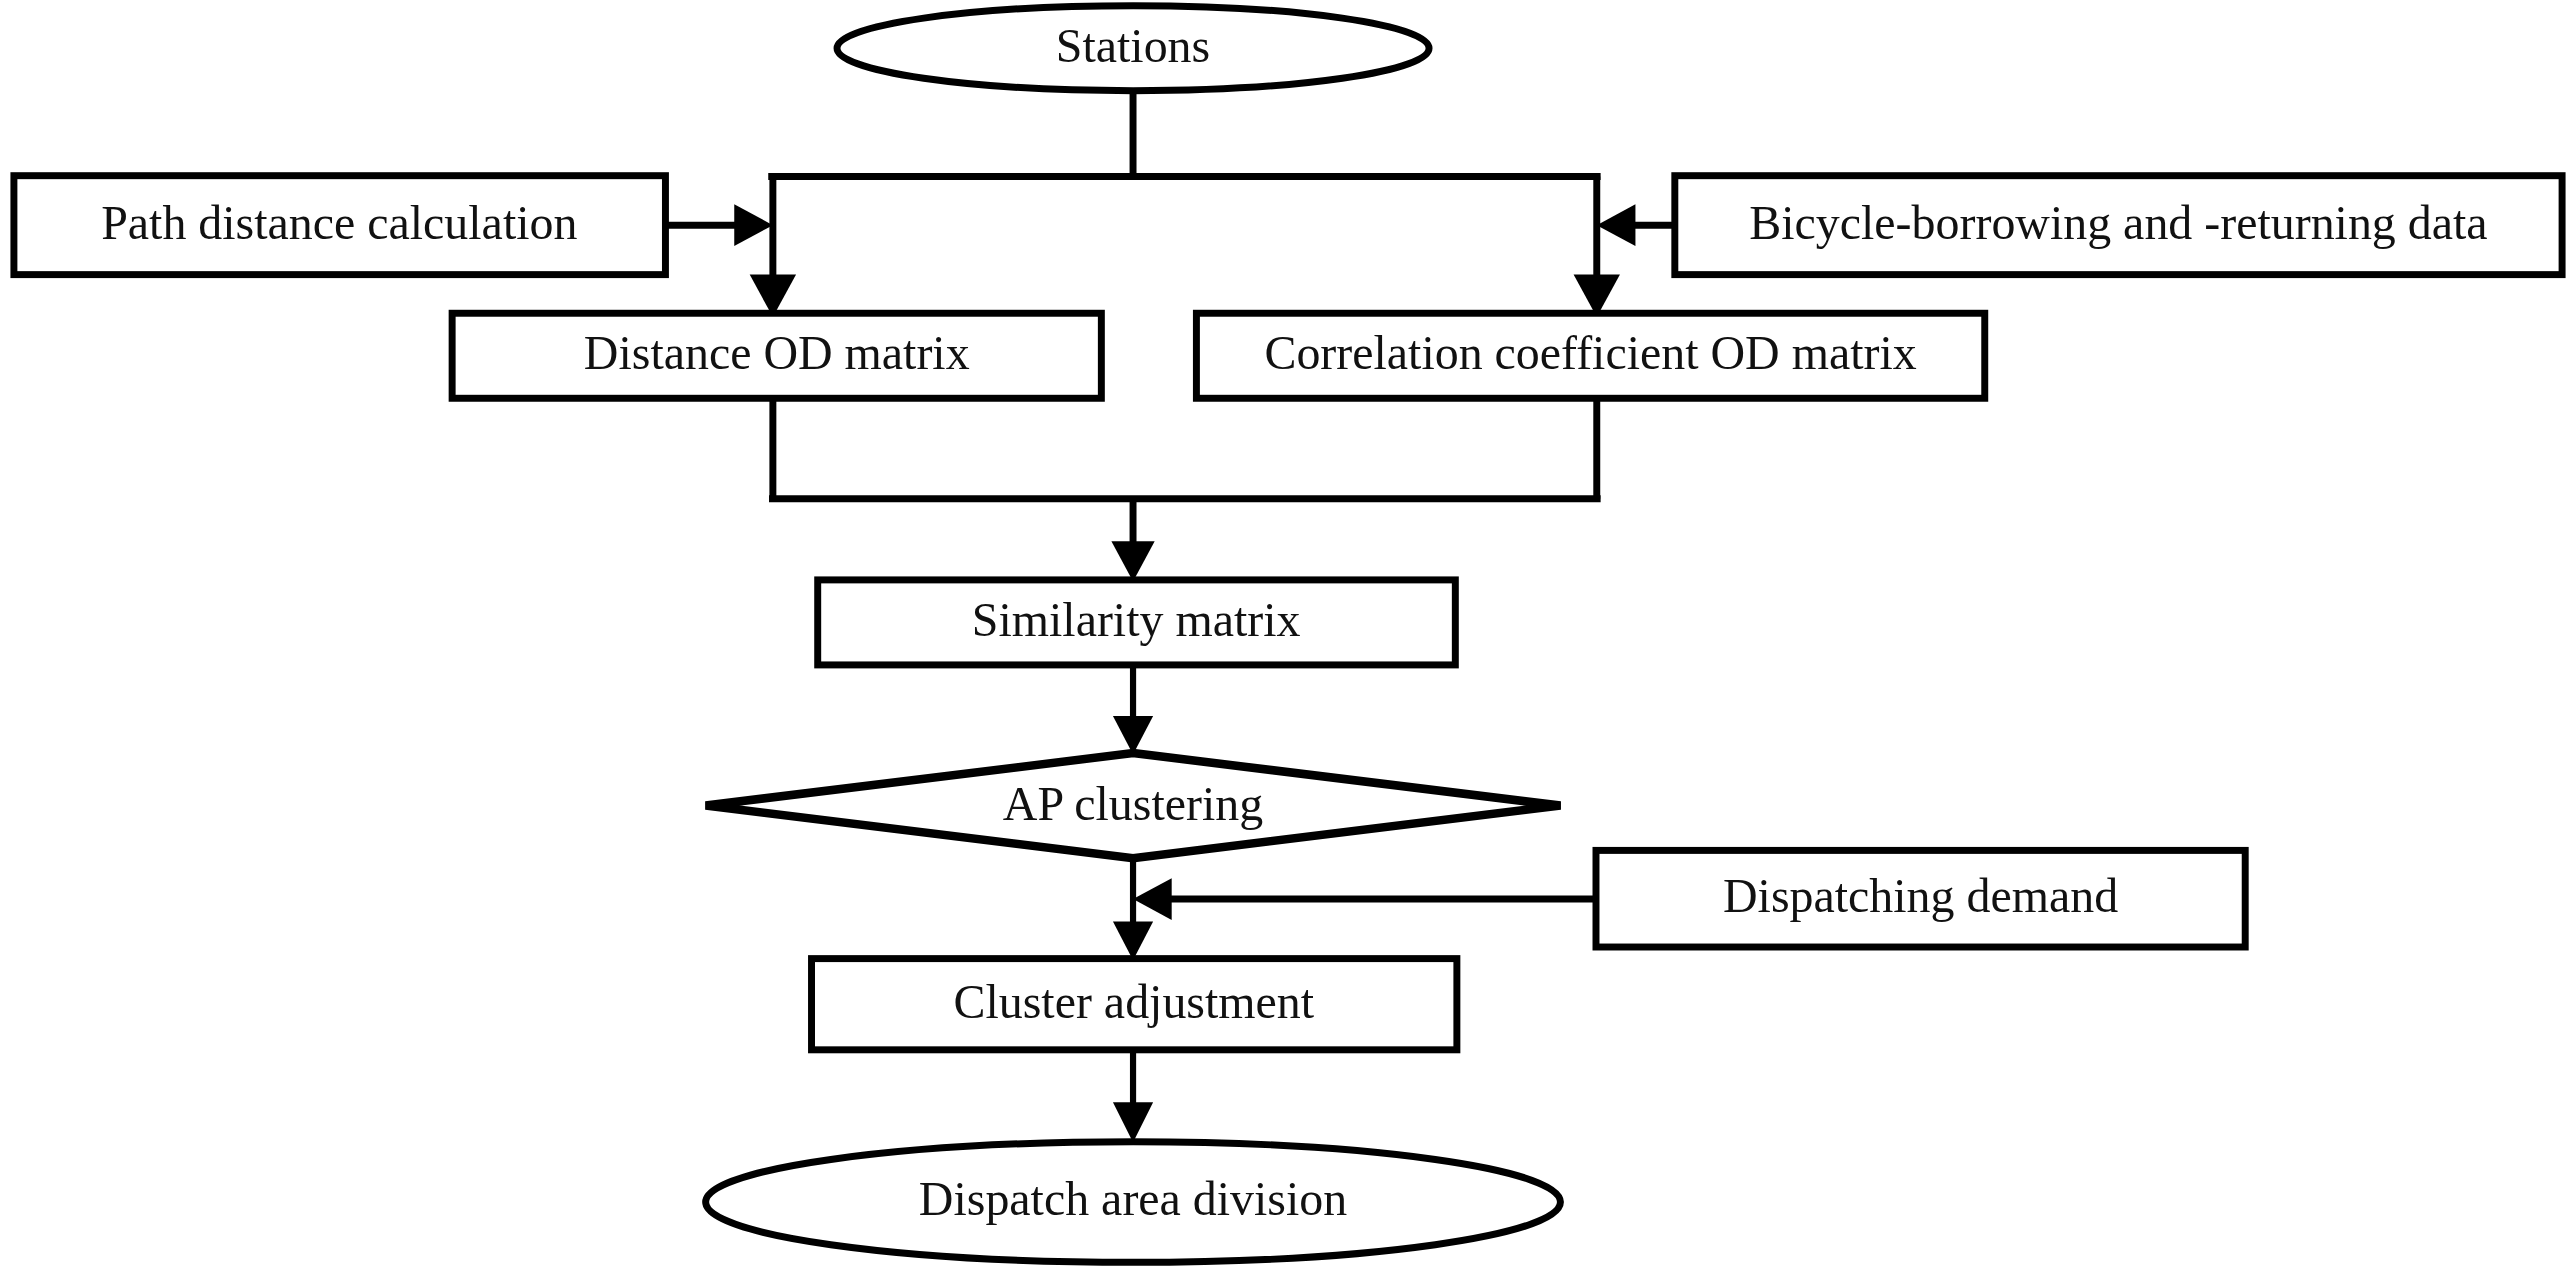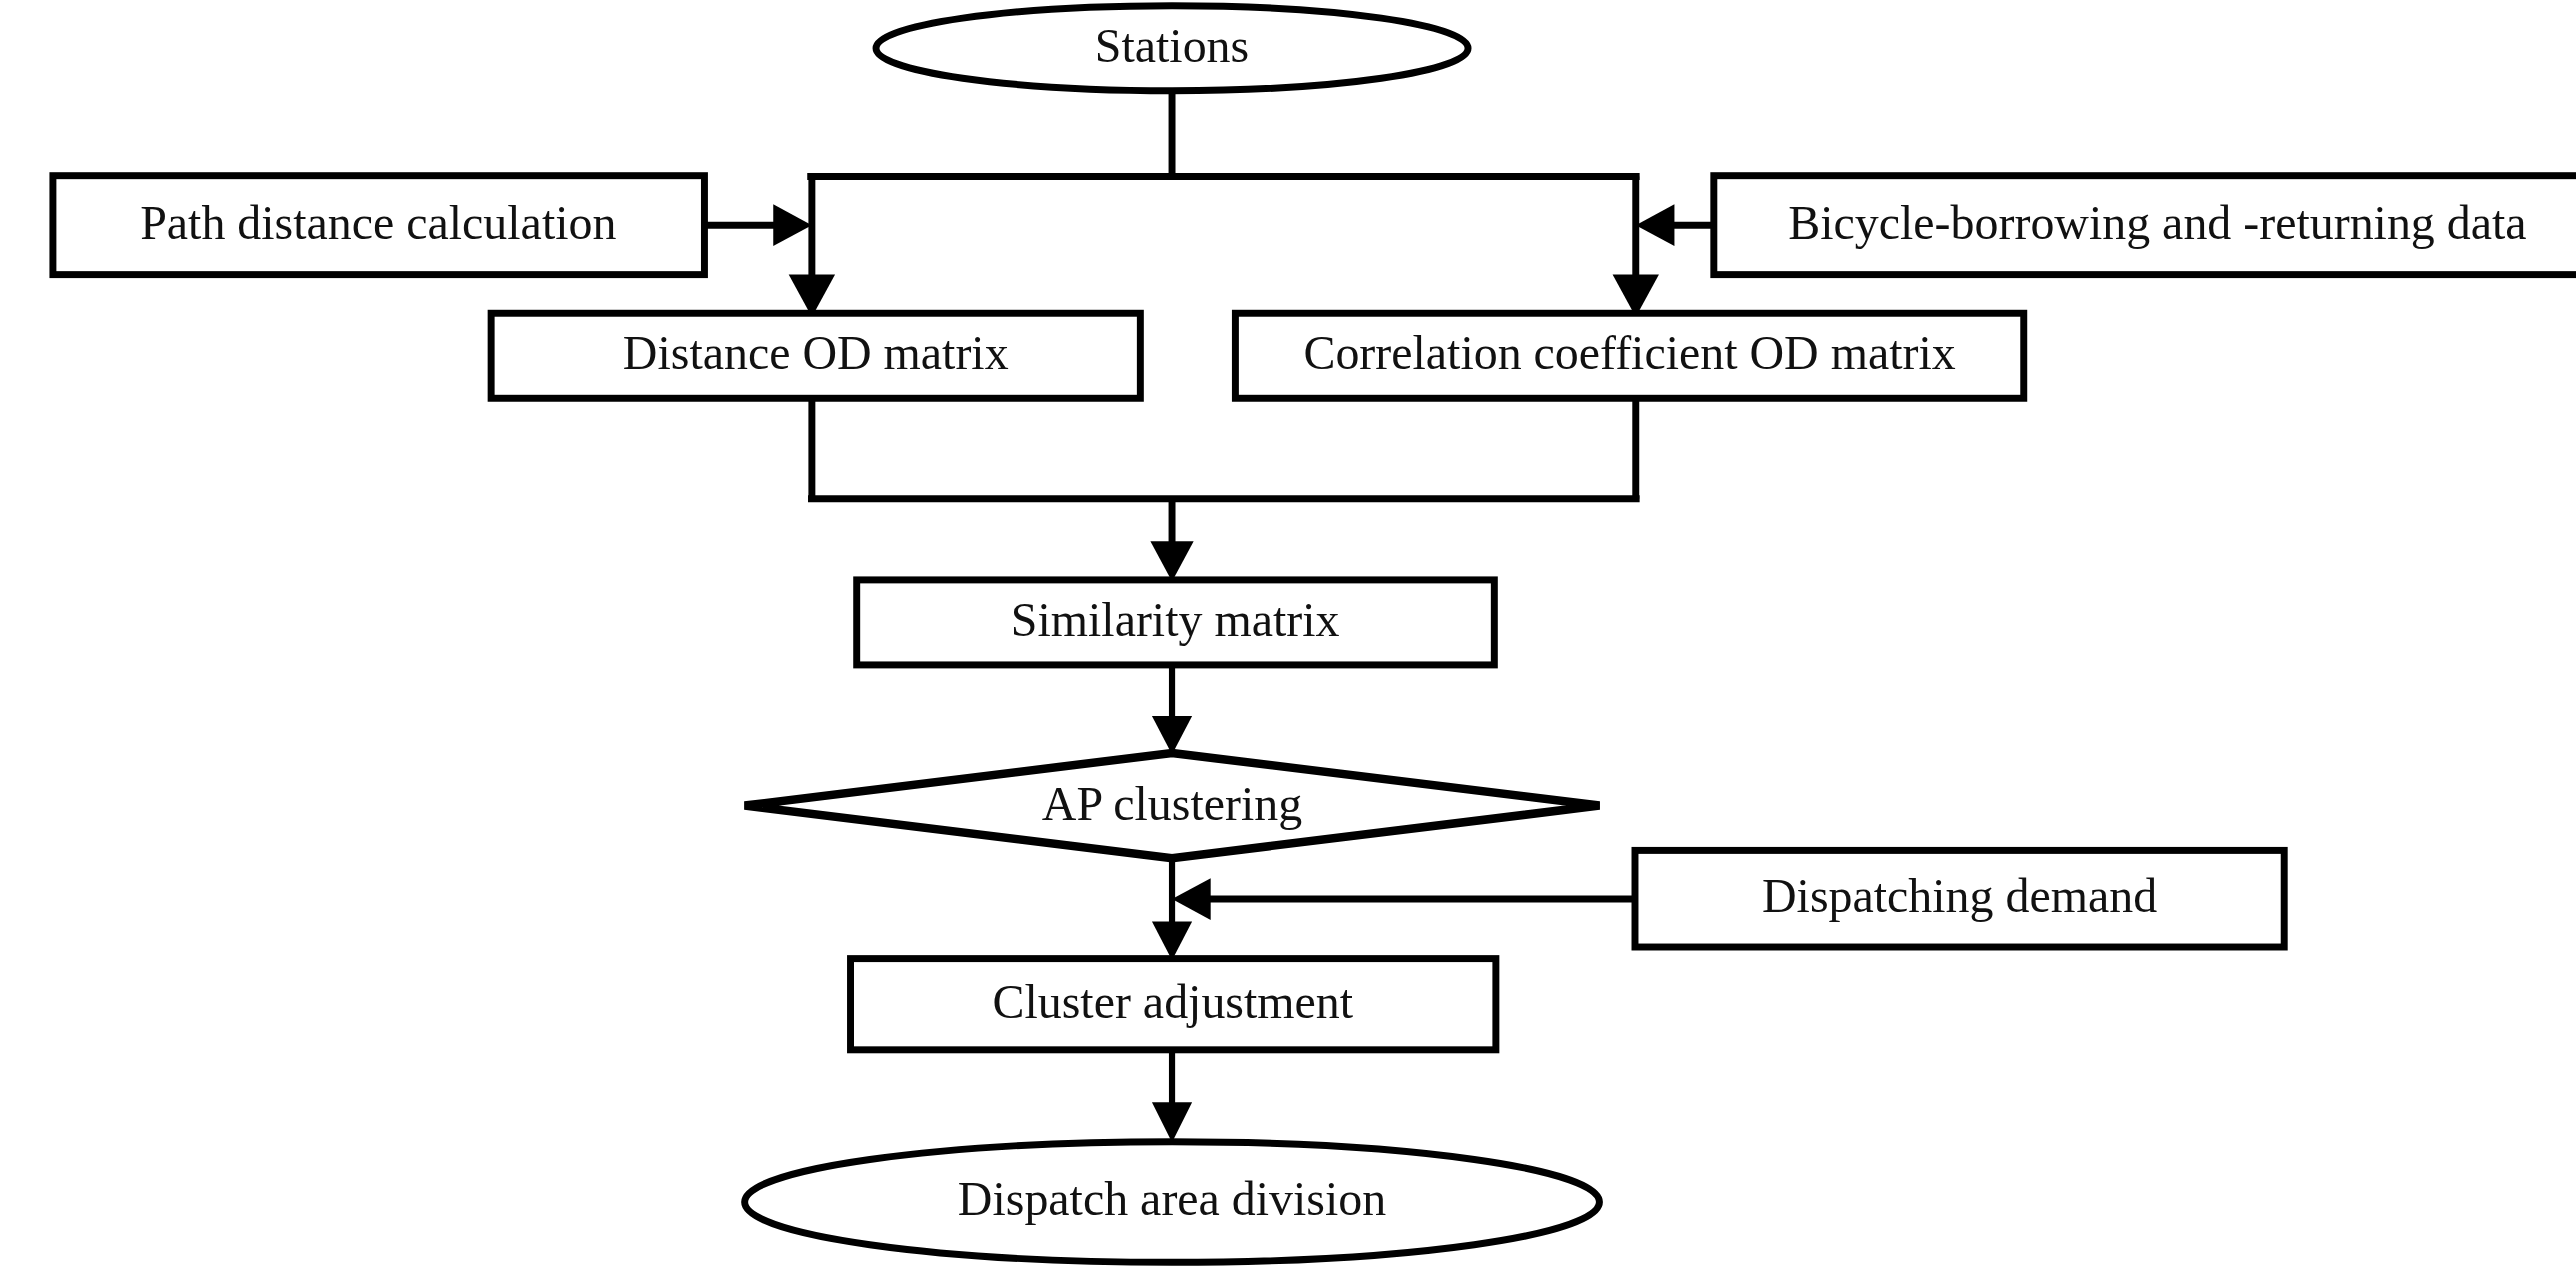--- a/index.html
+++ b/index.html
@@ -11,21 +11,20 @@
     width: 2576px;
     height: 1268px;
     font-family: "Liberation Serif", "DejaVu Serif", serif;
     overflow: hidden;
   }
   #diagram-root {
     position: relative;
     width: 2139px;
     height: 1268px;
     background: #ffffff;
-    margin-left: 39px;
   }
   svg#flowchart {
     display: block;
     width: 2576px;
     height: 1268px;
   }
   .node-shape {
     fill: #ffffff;
     stroke: #000000;
     stroke-width: 9;

